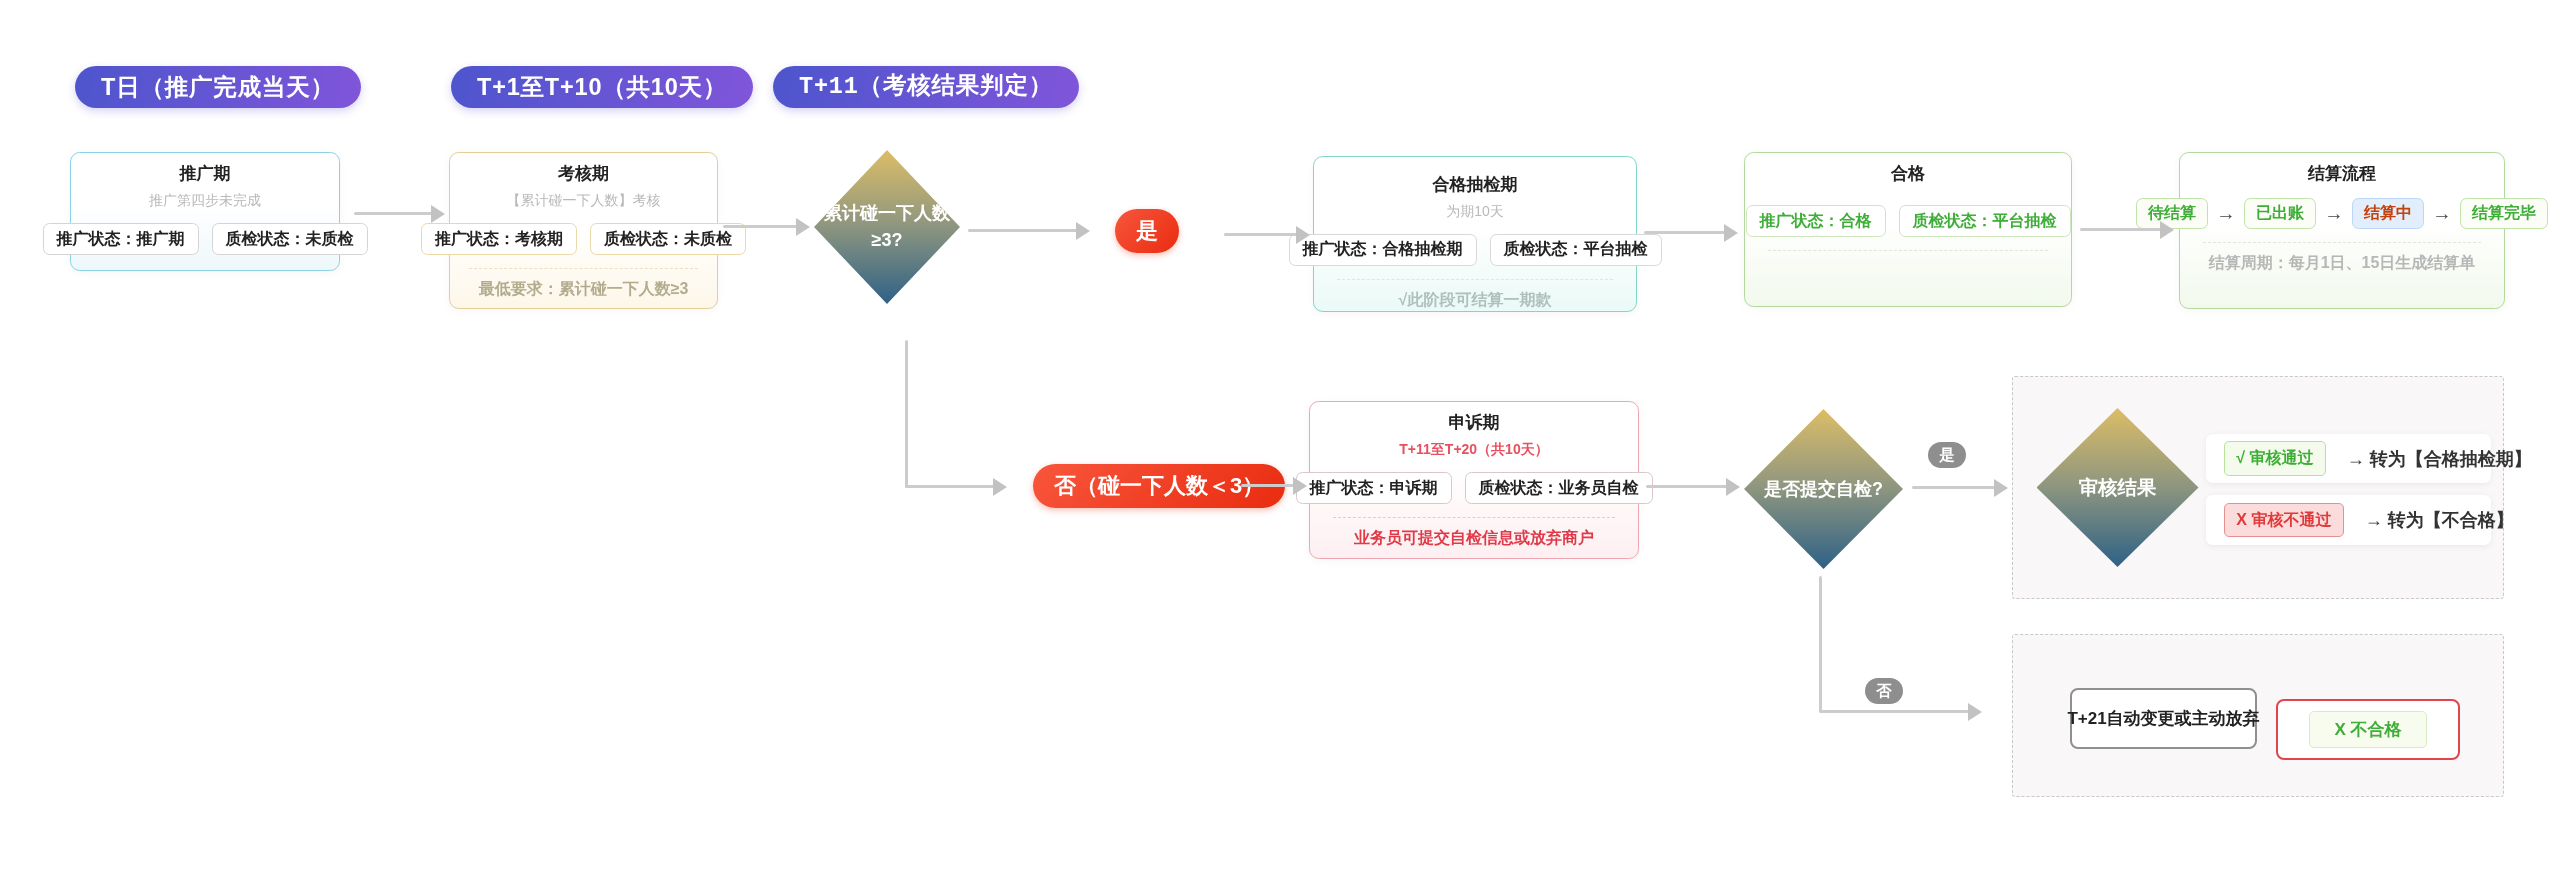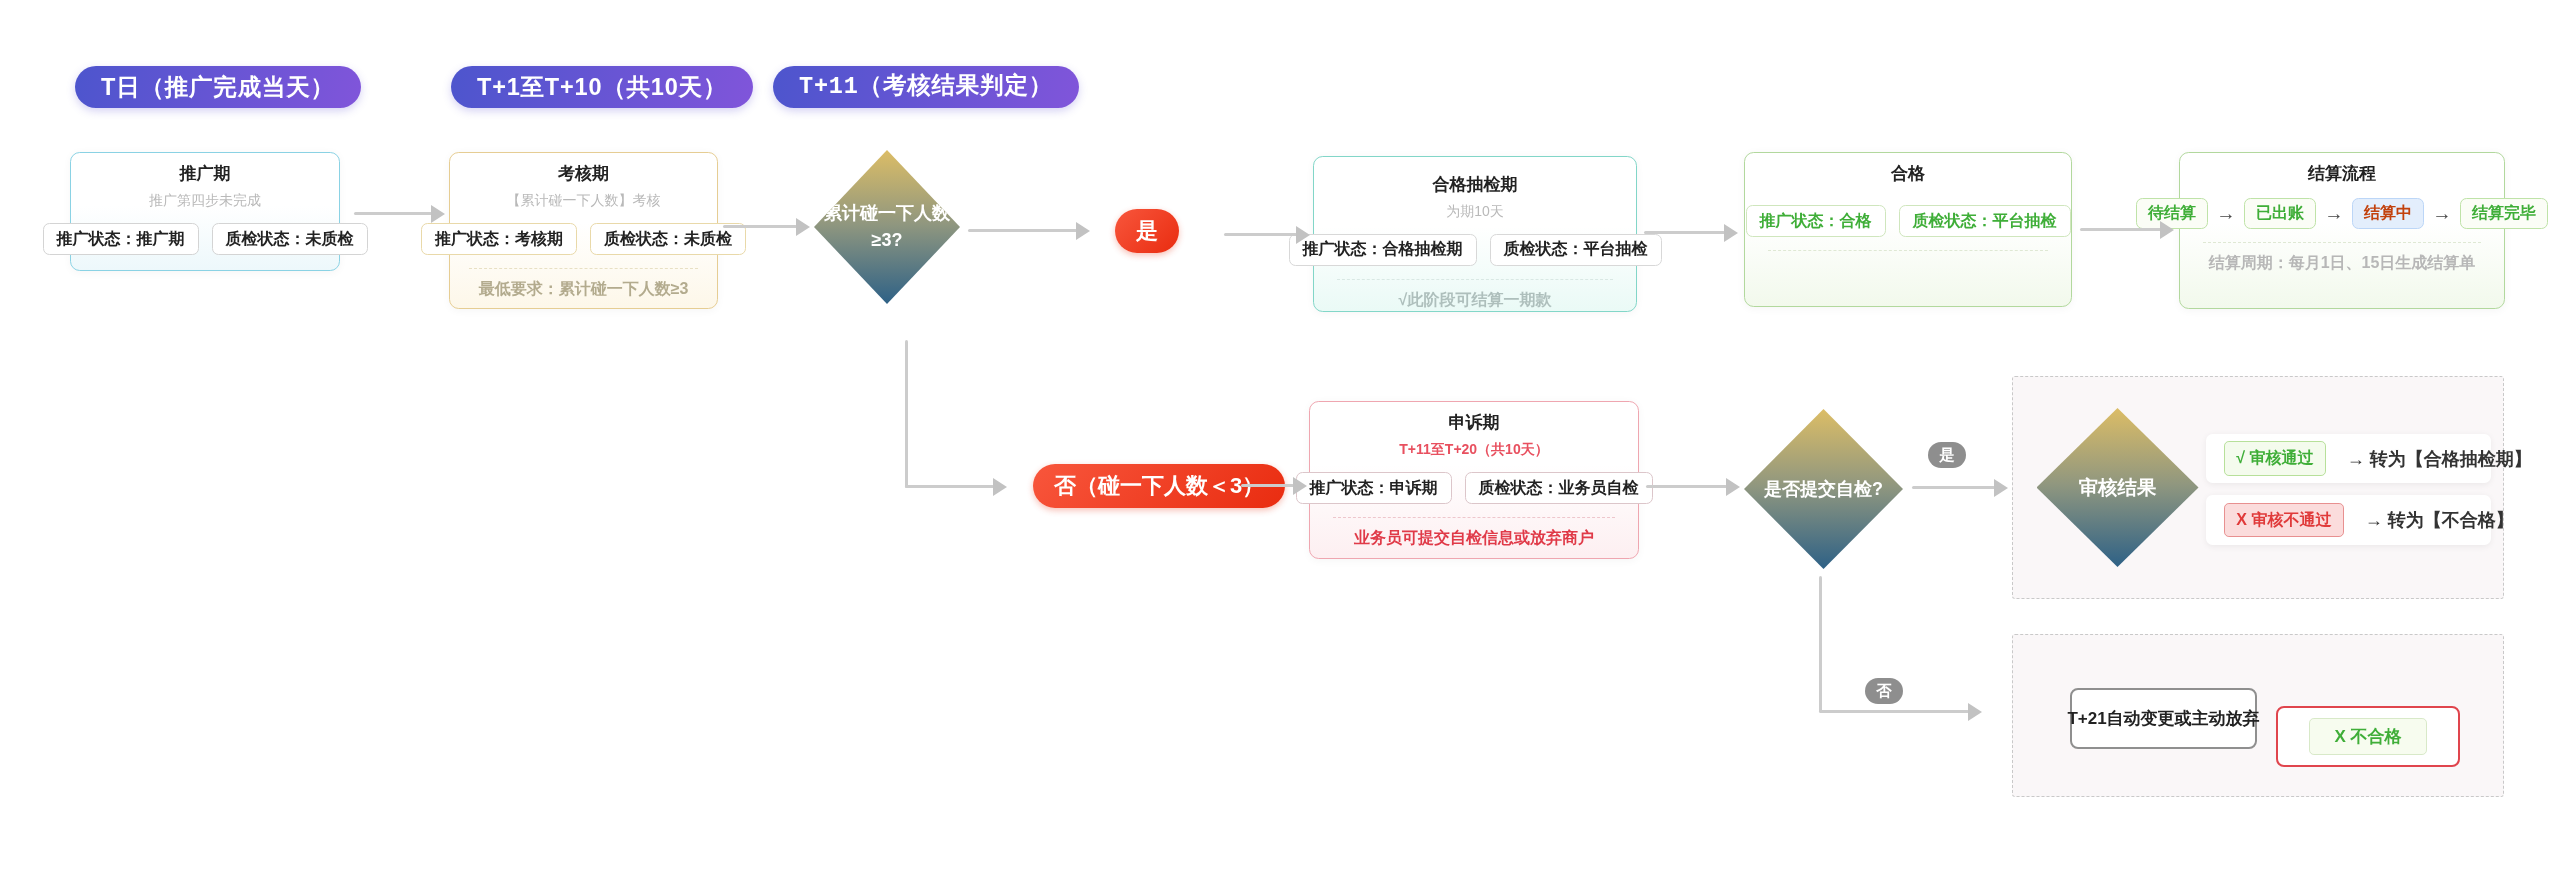--- a/index.html
+++ b/index.html
@@ -214,19 +214,19 @@
       <span class="result-text">→ 转为【合格抽检期】</span>
     </div>
     <div class="result-row" style="left:193px;top:118px;width:267px;height:50px;">
       <span class="tag tag-fail">X 审核不通过</span>
       <span class="result-text">→ 转为【不合格】</span>
     </div>
   </div>
 
   <div class="panel" style="left:2012px;top:634px;width:490px;height:161px;">
     <div class="t21-box" style="left:57px;top:53px;width:183px;height:57px;">T+21自动变更或主动放弃</div>
-    <div class="unq-box" style="left:263px;top:71px;width:180px;height:57px;">
+    <div class="unq-box" style="left:263px;top:64px;width:180px;height:57px;">
       <span class="unq-pill">X 不合格</span>
     </div>
   </div>
 
 </div>
 
 
 </body></html>

